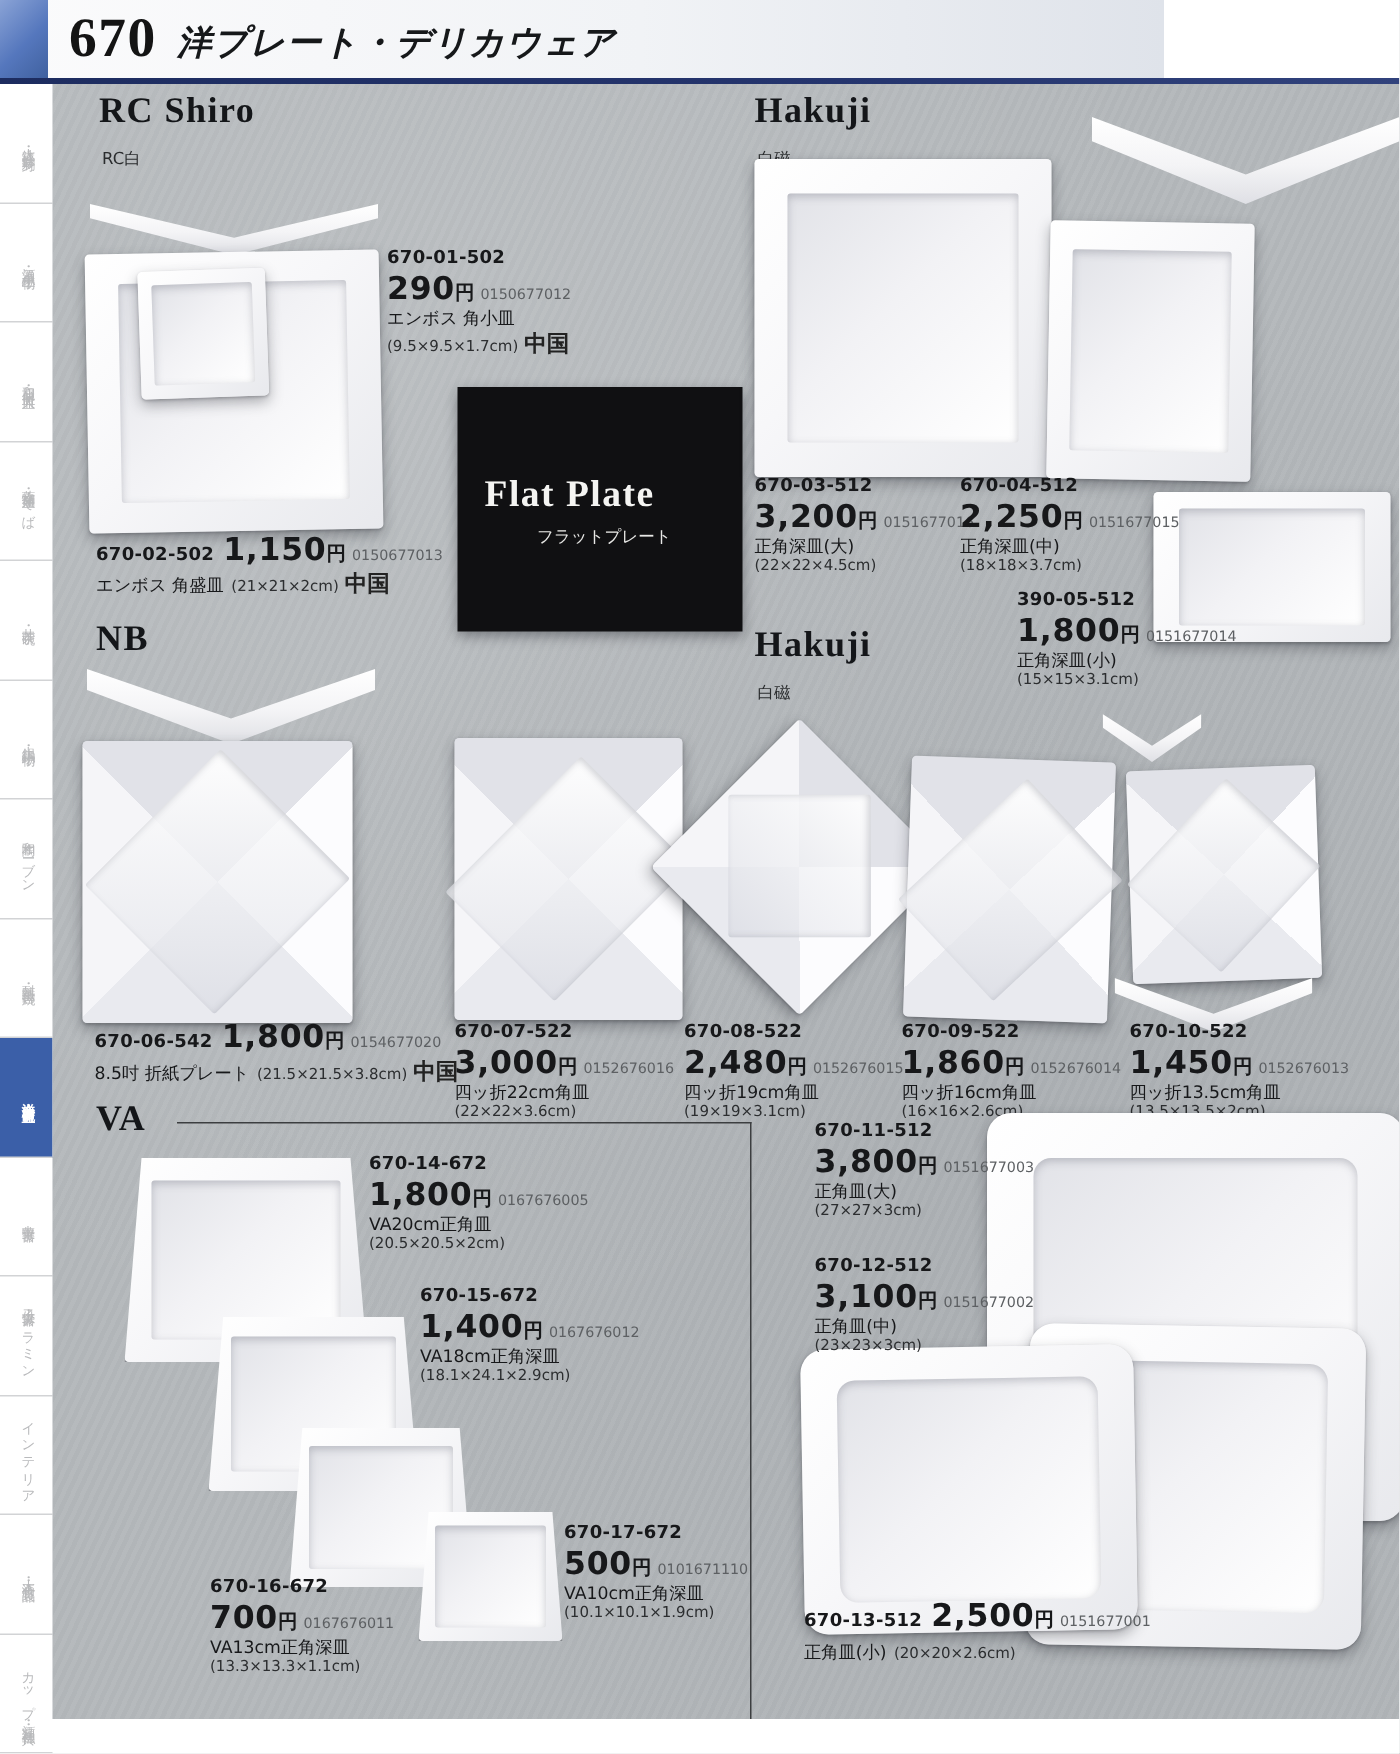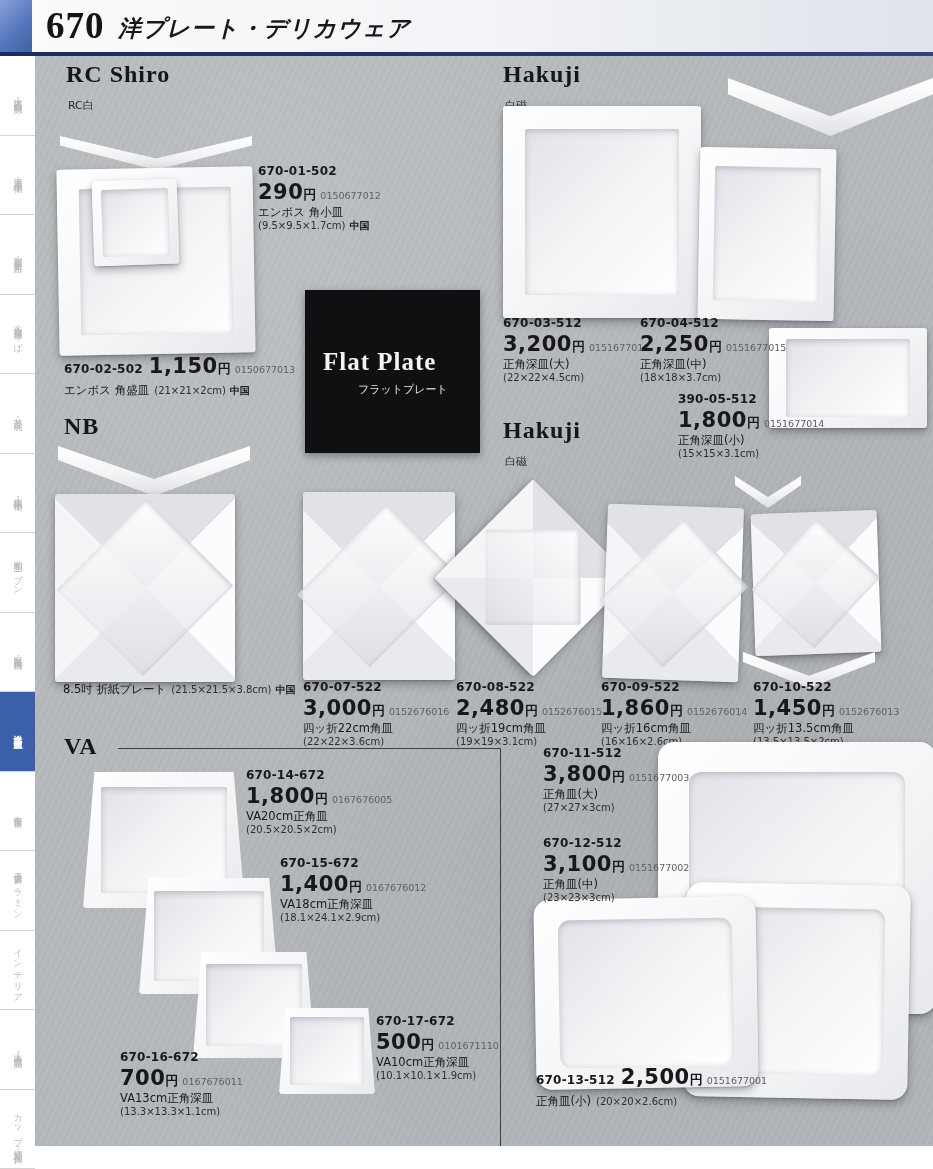--- a/index.html
+++ b/index.html
@@ -1,21 +1,21 @@
 <!DOCTYPE html>
 <html><head>
 <meta charset="utf-8">
 <style>
   * { margin:0; padding:0; box-sizing:border-box; }
   html,body { background:#ffffff; }
   body { font-family:"DejaVu Sans","Liberation Sans",sans-serif; }
   #page { position:relative; width:933px; height:1169px; background:#ffffff; overflow:hidden; }
 
   
-  #header { position:absolute; left:0; top:0; width:933px; height:52px;
+  #header { position:absolute; left:0; top:0; width:776px; height:52px;
             background:linear-gradient(to right,#fbfbfc 0%,#f1f3f6 55%,#dfe3ea 100%); }
   .hdr-blue { position:absolute; left:0; top:0; width:32px; height:52px;
               background:linear-gradient(135deg,#8aa3d6 0%,#5577bd 55%,#40619f 100%); }
   .hdr-num { position:absolute; left:46px; top:4px; font-family:"Liberation Serif","DejaVu Serif",serif;
              font-weight:bold; font-size:37px; color:#141414; letter-spacing:1px; }
   .hdr-title { position:absolute; left:118px; top:13px; font-size:23px; font-weight:bold; color:#16181a; letter-spacing:1px;font-style:italic; }
   .hdr-rule { position:absolute; left:0; top:52px; width:933px; height:4px;
               background:linear-gradient(to right,#1d2c5f 0%,#25356e 60%,#31427c 100%); }
 
   
@@ -57,36 +57,36 @@
                 background:linear-gradient(to bottom,#ffffff 0%,#f4f4f6 55%,#dfe0e5 100%);
                 clip-path:polygon(0 0, 50% 66%, 100% 0, 100% 28%, 50% 100%, 0 28%);
                 filter:drop-shadow(0 4px 3px rgba(45,48,55,.40)); }
   .trap { clip-path:polygon(7% 0, 93% 0, 100% 100%, 0 100%); }
 
   
   .l-horiz { position:absolute; left:83px; top:692px; width:383px; height:0; border-top:1px solid #3c3e40; }
   .l-vert  { position:absolute; left:465px; top:692px; width:0; height:398px; border-left:1px solid #3c3e40; }
 
   
-  #flatbox { position:absolute; left:270px; top:234px; width:175px; height:163px; background:#101012;
+  #flatbox { position:absolute; left:270px; top:202px; width:190px; height:163px; background:#101012;
              box-shadow:0 3px 8px rgba(40,42,48,.45); }
   #flatbox .fp-title { position:absolute; left:18px; top:58px; font-family:"Liberation Serif","DejaVu Serif",serif;
                        font-weight:bold; font-size:25px; color:#f4f4f2; letter-spacing:1px; }
   #flatbox .fp-sub { position:absolute; left:20px; top:92px; font-size:11px; color:#e8e8e6;margin-left:33px; }
 
   
   .prod { position:absolute; color:#17181a; line-height:1.25; }
   .pcode { font-weight:bold; font-size:12px; letter-spacing:.2px; }
   .pline { white-space:nowrap; }
   .pprice { font-weight:bold; font-size:21px; letter-spacing:.5px;margin-top:40px; }
   .pyen { font-weight:bold; font-size:13px; }
   .pref { font-size:9.5px; color:#5d6063; margin-left:4px; }
   .pname { font-size:11.5px; }
   .psize { font-size:10px; color:#2c2e30; }
-  .porigin { font-size:10px; font-weight:bold; margin-left:4px; color:#222; }
+  .porigin { font-size:15px; font-weight:bold; margin-left:4px; color:#222; }
   .prod.horiz .pcode { display:inline; margin-right:6px; }
   .prod.horiz .pline { display:inline; }
   .prod.horiz .pname { display:inline; margin-right:5px; }
   .prod.horiz .psize { display:inline; }
 </style>
 </head>
 <body>
 
 <div id="page">
 
@@ -180,20 +180,21 @@
     </div>
 
     <div class="sec-title" style="left:29px;top:358px">NB</div>
 
     <div class="side-plate" style="left:23px;top:390px;width:192px;height:50px"></div>
     <div class="plate ori" style="left:20px;top:438px;width:180px;height:188px">
         <div class="well"></div>
       </div>
 
     <div class="prod horiz" style="left:28px;top:622px">
+      <div><span class="pcode">670-06-542</span><span class="pline"><span class="pprice">1,800</span><span class="pyen">円</span><span class="pref">0154677020</span></span></div>
       <div><span class="pname">8.5吋 折紙プレート</span><span class="psize">(21.5×21.5×3.8cm)</span><span class="porigin">中国</span></div>
     </div>
 
     <div class="sec-title" style="left:468px;top:362px">Hakuji</div>
     <div class="sec-sub" style="left:470px;top:398px">白磁</div>
 
     <div class="plate ori" style="left:268px;top:436px;width:152px;height:188px">
         <div class="well"></div>
       </div>
     <div class="plate ori" style="left:428px;top:452px;width:140px;height:140px;transform:rotate(45deg)">
@@ -267,21 +268,21 @@
       <div class="psize">(18.1×24.1×2.9cm)</div>
     </div>
 
     <div class="prod" style="left:341px;top:958px">
       <div class="pcode">670-17-672</div>
       <div class="pline"><span class="pprice">500</span><span class="pyen">円</span><span class="pref">0101671110</span></div>
       <div class="pname">VA10cm正角深皿</div>
       <div class="psize">(10.1×10.1×1.9cm)</div>
     </div>
 
-    <div class="prod" style="left:85px;top:994px">
+    <div class="prod" style="left:105px;top:994px">
       <div class="pcode">670-16-672</div>
       <div class="pline"><span class="pprice">700</span><span class="pyen">円</span><span class="pref">0167676011</span></div>
       <div class="pname">VA13cm正角深皿</div>
       <div class="psize">(13.3×13.3×1.1cm)</div>
     </div>
 
     <div class="plate round" style="left:623px;top:686px;width:278px;height:272px">
         <div class="well"></div>
       </div>
     <div class="plate round" style="left:650px;top:828px;width:224px;height:214px;transform:rotate(1deg)">

